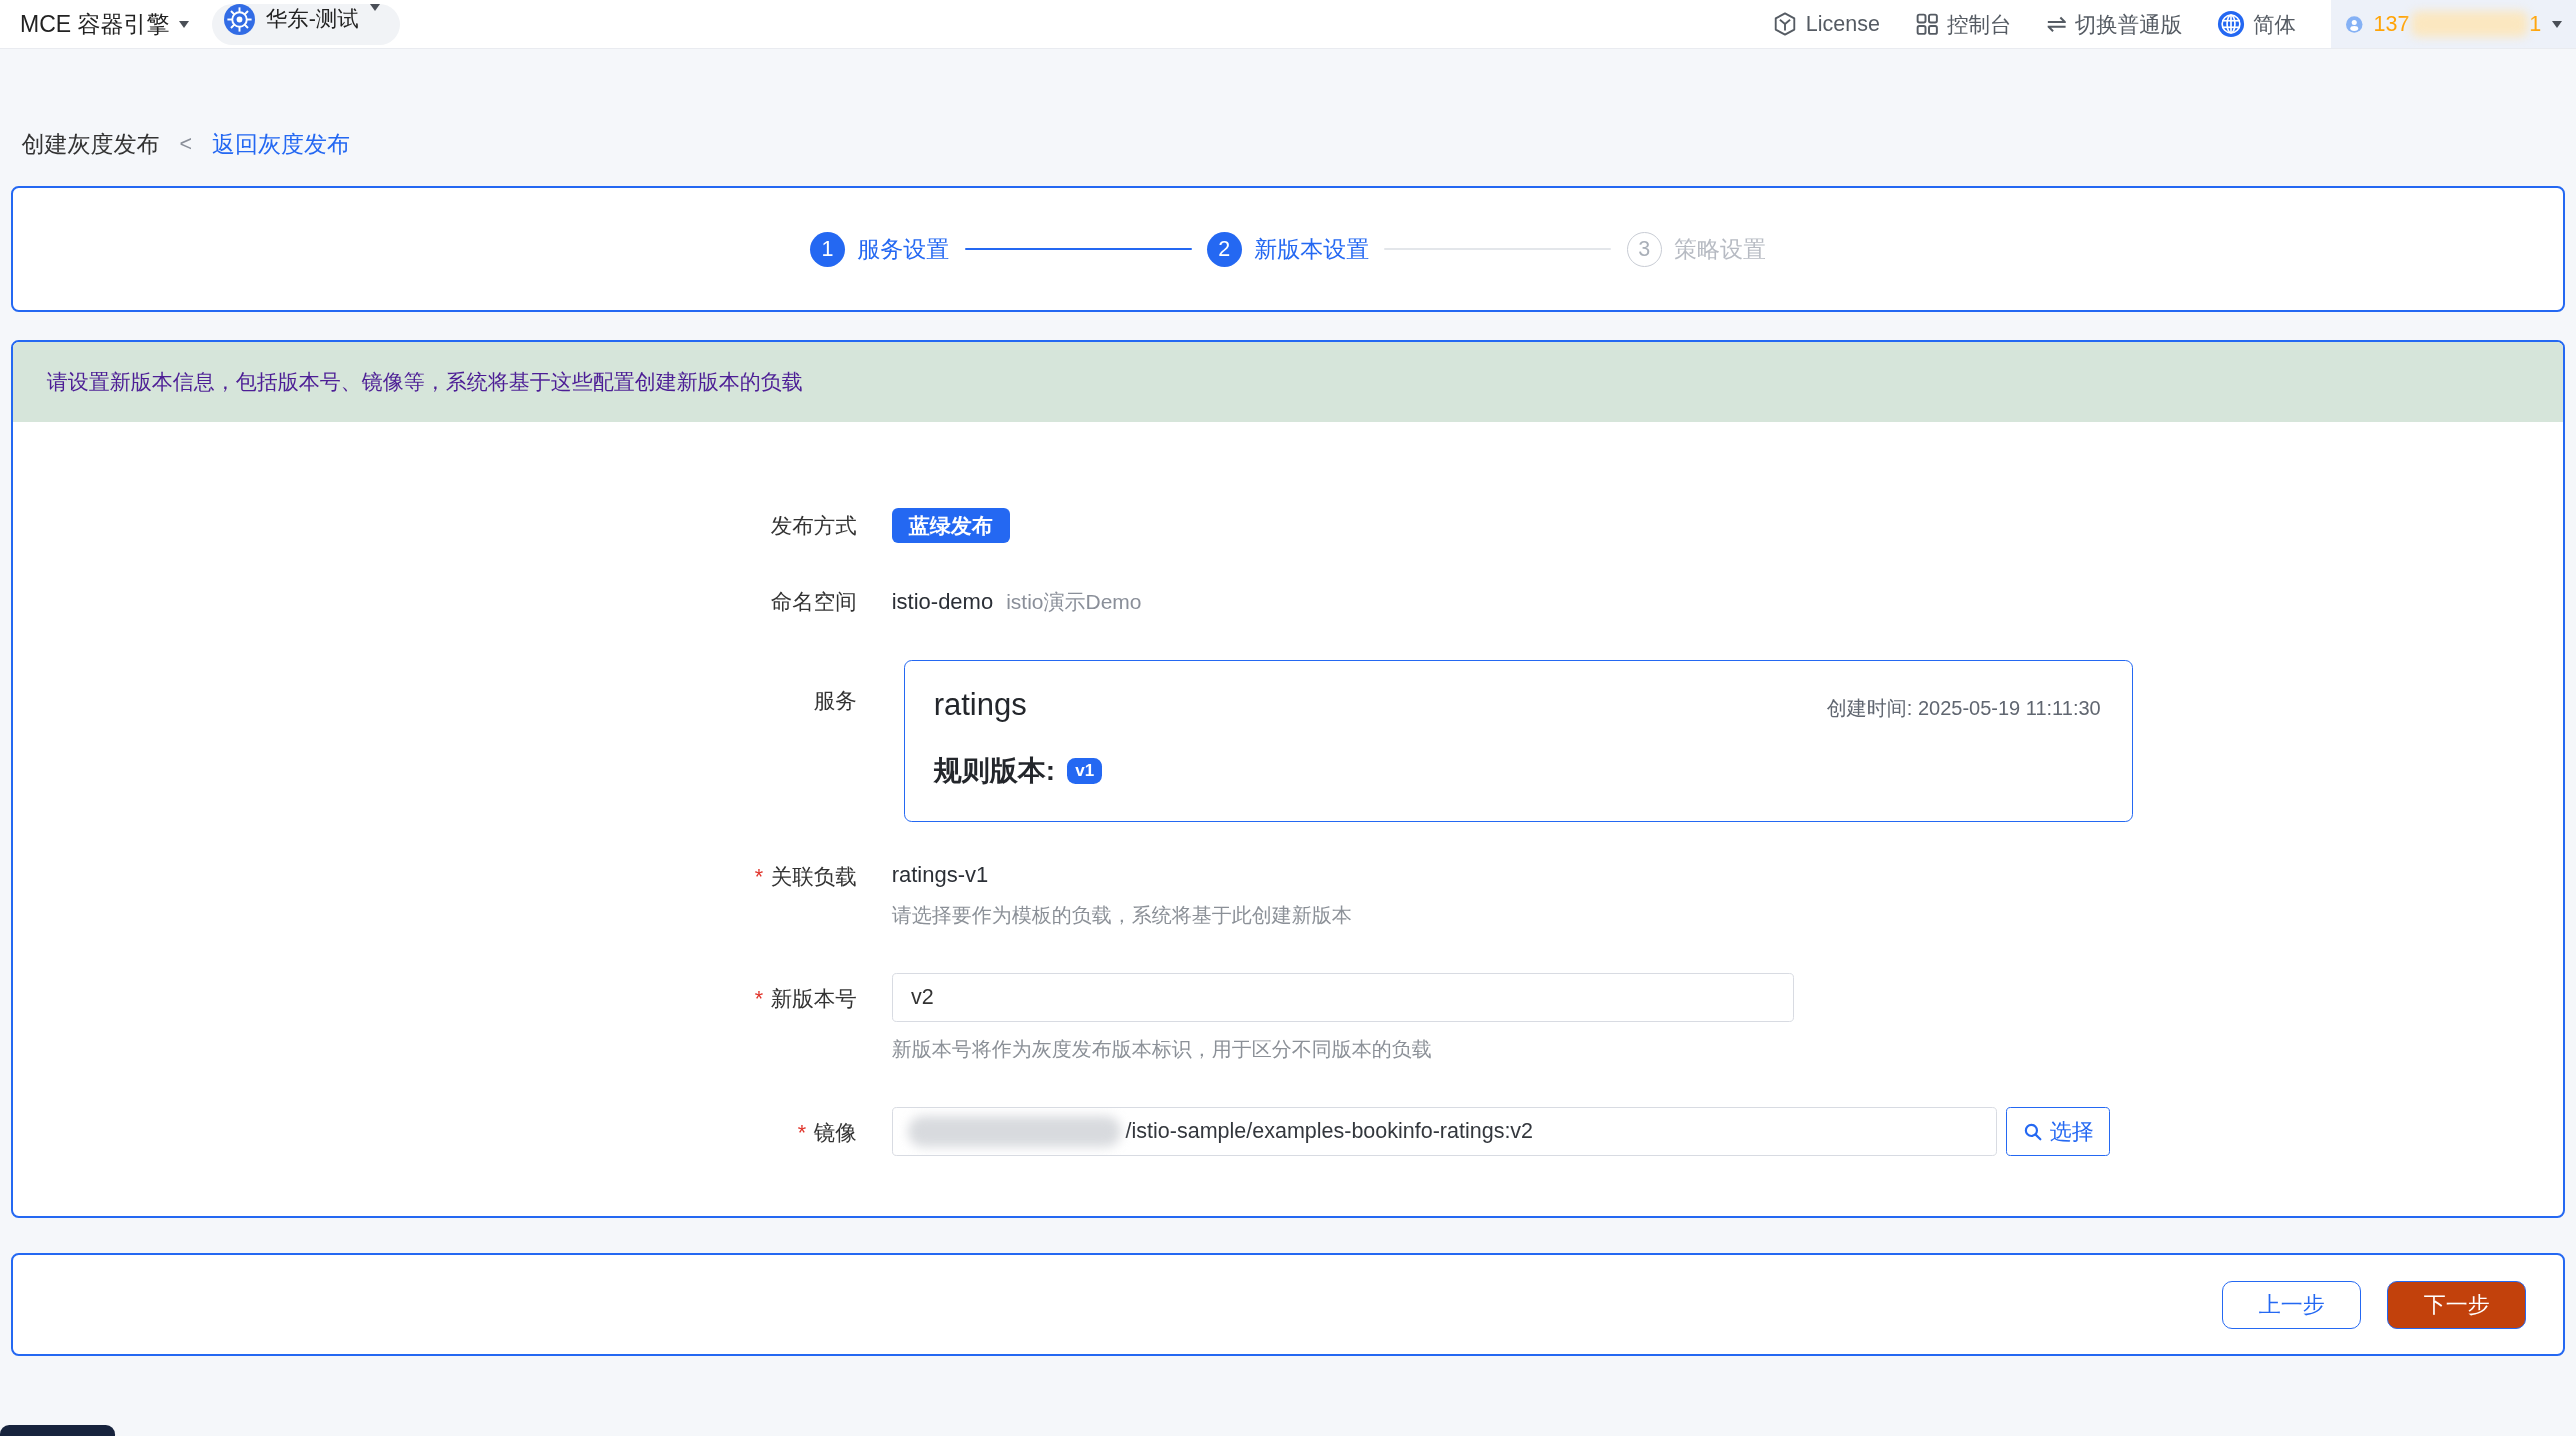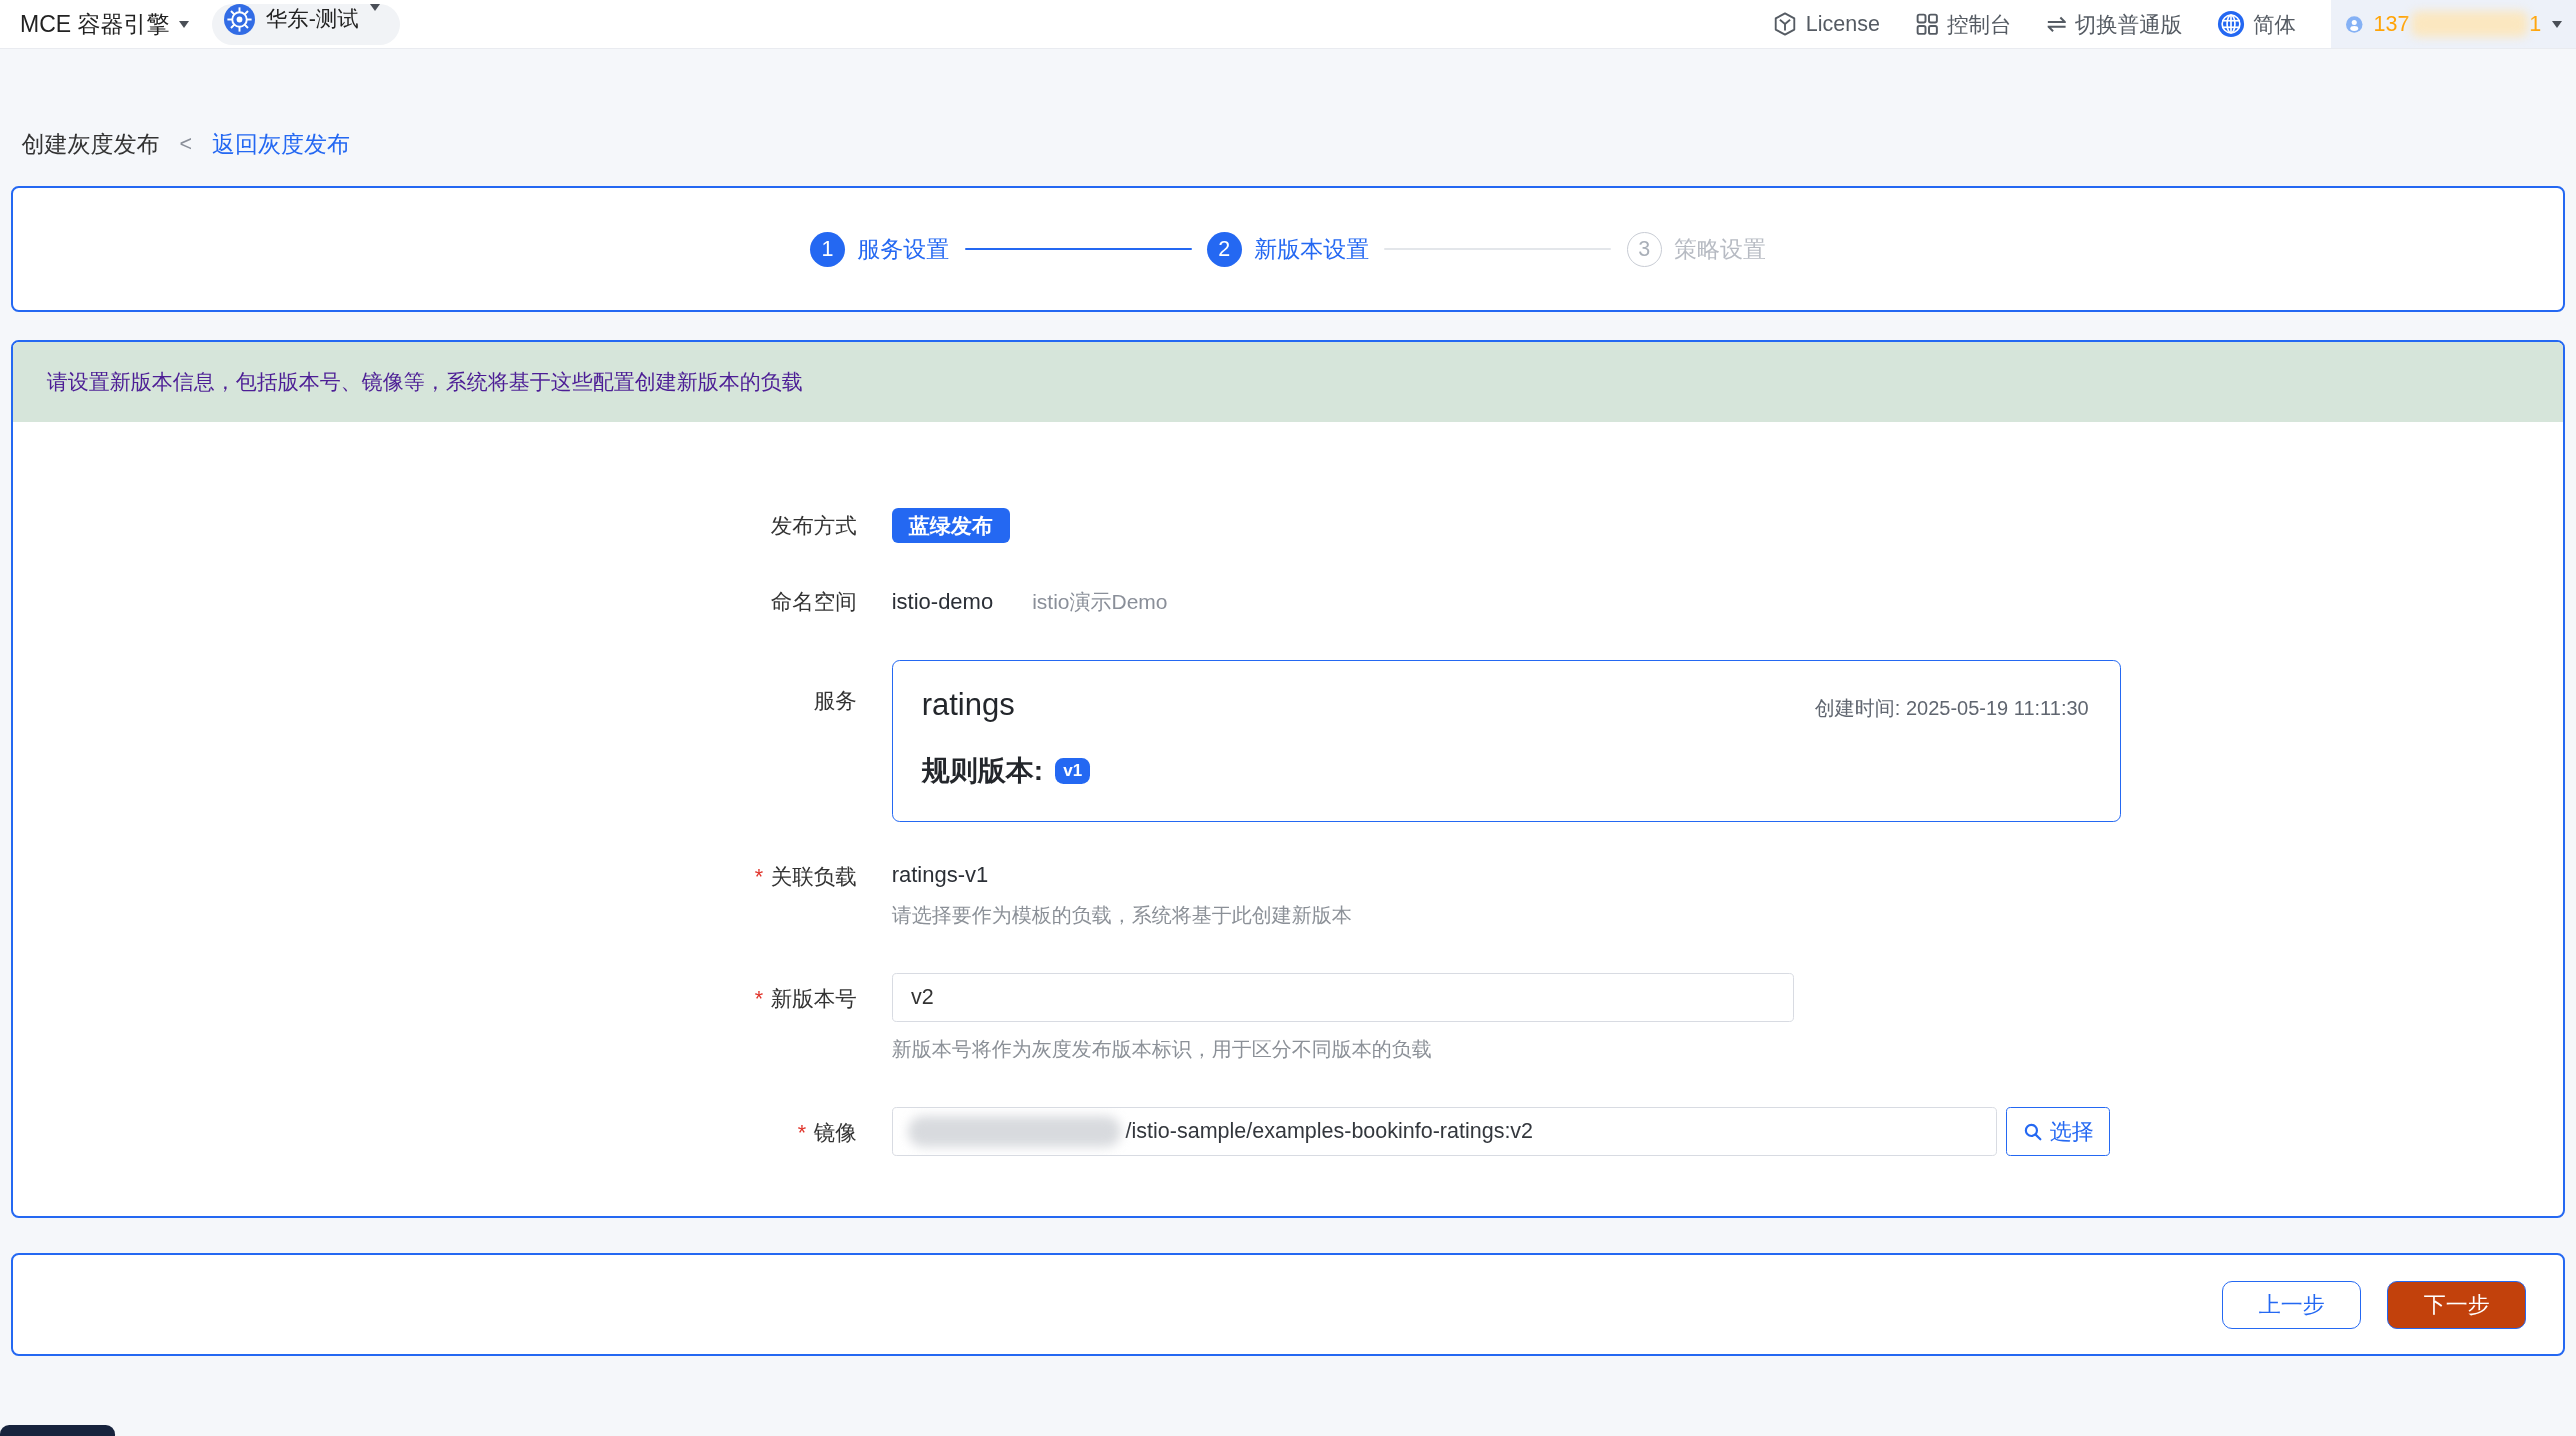--- a/index.html
+++ b/index.html
@@ -56,21 +56,21 @@
   .form-body { padding-top:86px; }
   .f-row { display:flex; margin-bottom:44px; }
   .f-label-col { flex:0 0 844px; text-align:right; font-size:21.5px; color:#333; white-space:nowrap; }
   .req { color:#e0342b; margin-right:7.7px; font-size:21.5px; }
   .f-value { margin-left:35px; }
   .v-center { align-items:center; }
   .badge-blue {
     display:inline-flex; align-items:center; height:35px; padding:0 17px; background:#2468f2;
     color:#fff; font-size:21px; font-weight:700; border-radius:6.1px;
   }
-  .ns-line { display:flex; align-items:baseline; gap:39px; }
+  .ns-line { display:flex; align-items:baseline; gap:13px; }
   .ns-name { font-size:22px; color:#2b2f36; }
   .ns-desc { font-size:21px; color:#8a8f99; }
   
   .svc-card {
     width:1229px; border:1.5px solid #2468f2; border-radius:7.7px; padding:26px 31px 31px 29px;
   }
   .svc-top { display:flex; align-items:flex-start; justify-content:space-between; }
   .svc-name { font-size:31px; color:#23262b; }
   .svc-created { font-size:20px; color:#606670; margin-top:7.7px; }
   .svc-rule { display:flex; align-items:center; gap:12.3px; margin-top:29px; }
@@ -235,21 +235,21 @@
       </div>
 
       <div class="f-row v-center">
         <div class="f-label-col">命名空间</div>
         <div class="f-value ns-line">
           <span class="ns-name">istio-demo</span>
           <span class="ns-desc">istio演示Demo</span>
         </div>
       </div>
 
-      <div class="f-row" style="margin-bottom:40px;">
+      <div class="f-row" style="margin-bottom:40px;gap:12px;">
         <div class="f-label-col" style="padding-top:26px;">服务</div>
         <div class="f-value">
           <div class="svc-card">
             <div class="svc-top">
               <span class="svc-name">ratings</span>
               <span class="svc-created">创建时间: 2025-05-19 11:11:30</span>
             </div>
             <div class="svc-rule">
               <span class="rule-label">规则版本:</span>
               <span class="v-badge">v1</span>

